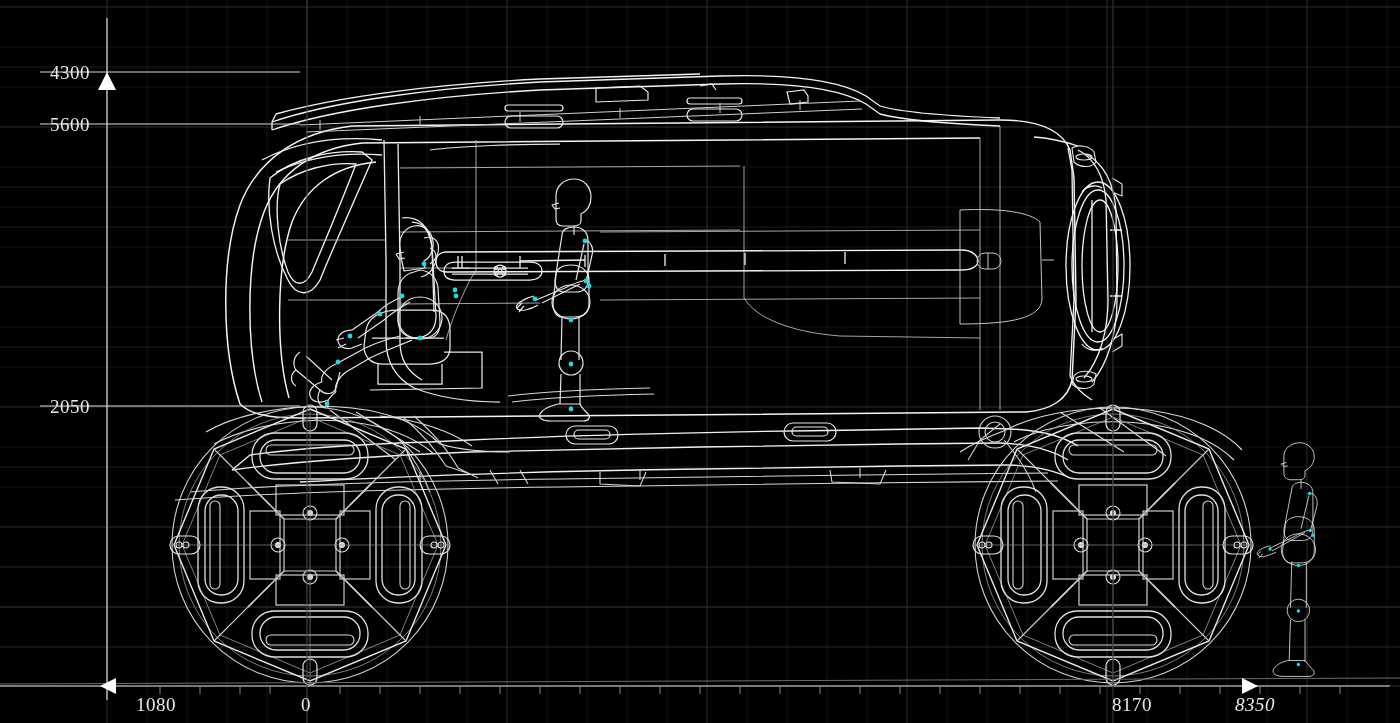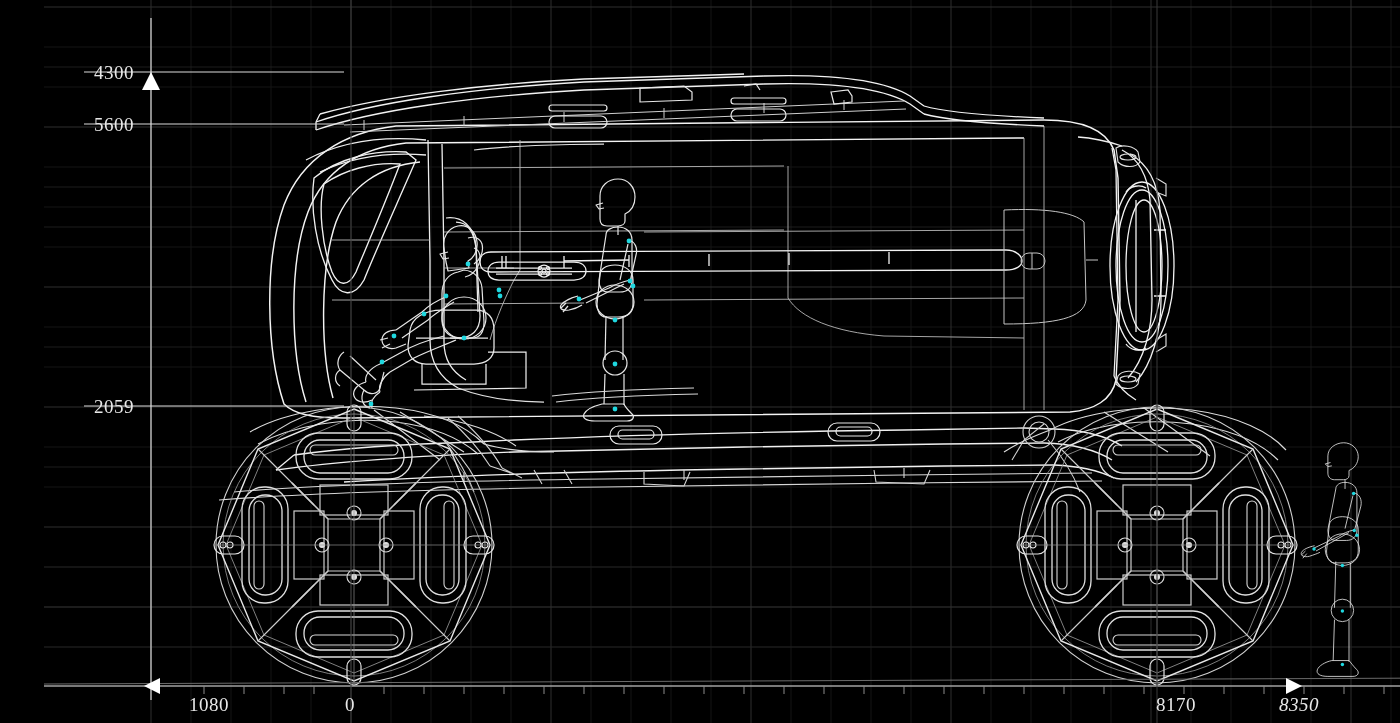--- a/index.html
+++ b/index.html
@@ -1,19 +1,19 @@
 <!DOCTYPE html>
 <html><head>
 <meta charset="utf-8">
 <title>Vehicle Package Drawing</title>
 <style>
   html,body{margin:0;padding:0;background:#000;}
   body{width:1400px;height:723px;overflow:hidden;
        font-family:"Liberation Serif", serif;}
-  #stage{position:relative;width:1205px;height:723px;background:#4c1d95;margin-left:44px;}
+  #stage{position:relative;width:1205px;height:723px;background:#4c1d95;}
   #stage svg{position:absolute;left:0;top:0;}
   .dimlabel{position:absolute;color:#e8e8e8;font-size:19px;
             font-family:"Liberation Serif", serif;letter-spacing:.5px;
             white-space:nowrap;user-select:none;}
   .dimlabel.r{text-align:right;}
 </style>
 </head>
 <body>
 
 <div id="stage">
@@ -490,20 +490,20 @@
   <polygon points="1258,686 1242,678 1242,694" fill="#ffffff"></polygon>
 
   <g stroke="#3a3a3a" stroke-width="1">
     <path d="M307 0 V723"></path>
         <path d="M1113 0 V723"></path>
   </g>
 </svg>
 
 <div class="dimlabel r" style="left:12px;top:62px;width:78px;">4300</div>
 <div class="dimlabel r" style="left:12px;top:114px;width:78px;">5600</div>
-<div class="dimlabel r" style="left:12px;top:396px;width:78px;">2059</div>
-
-<div class="dimlabel" style="left:145px;top:694px;">1080</div>
+<div class="dimlabel r" style="left:12px;top:396px;width:78px;">2050</div>
+
+<div class="dimlabel" style="left:136px;top:694px;">1080</div>
 <div class="dimlabel" style="left:301px;top:694px;">0</div>
 <div class="dimlabel" style="left:1112px;top:694px;">8170</div>
 <div class="dimlabel" style="left:1235px;top:694px;font-style:italic;">8350</div>
 
 </div>
 
 </body></html>

